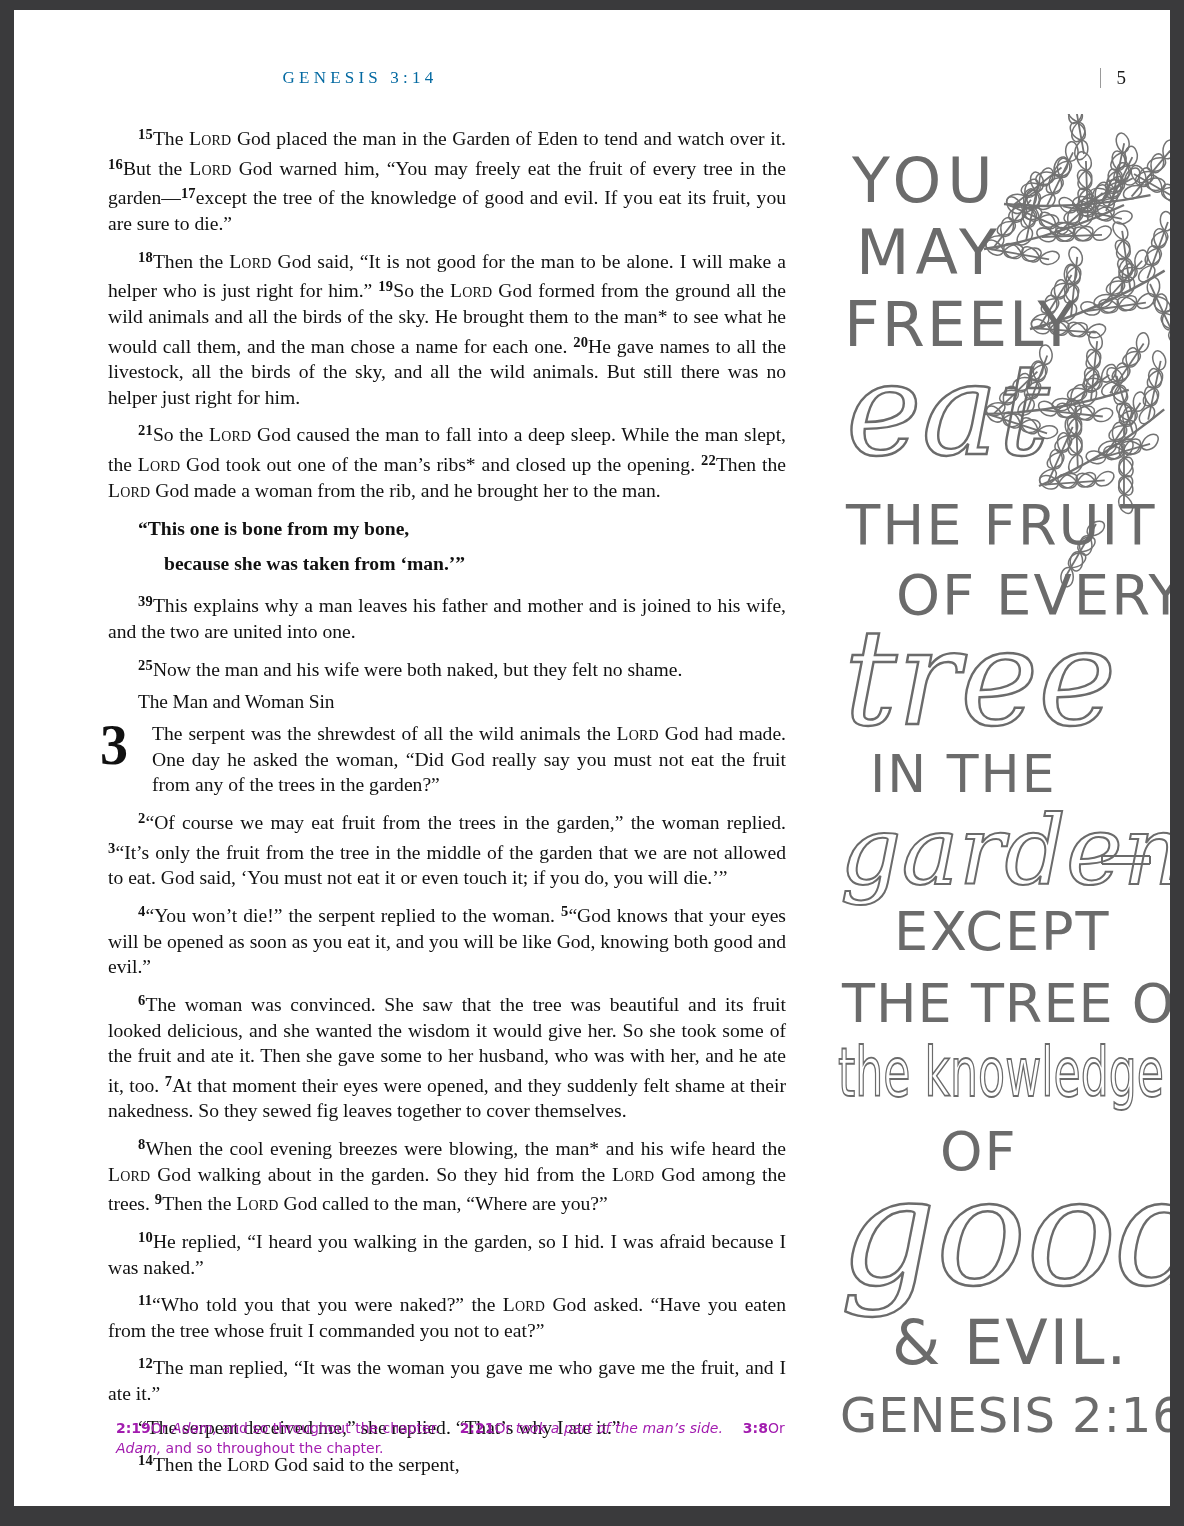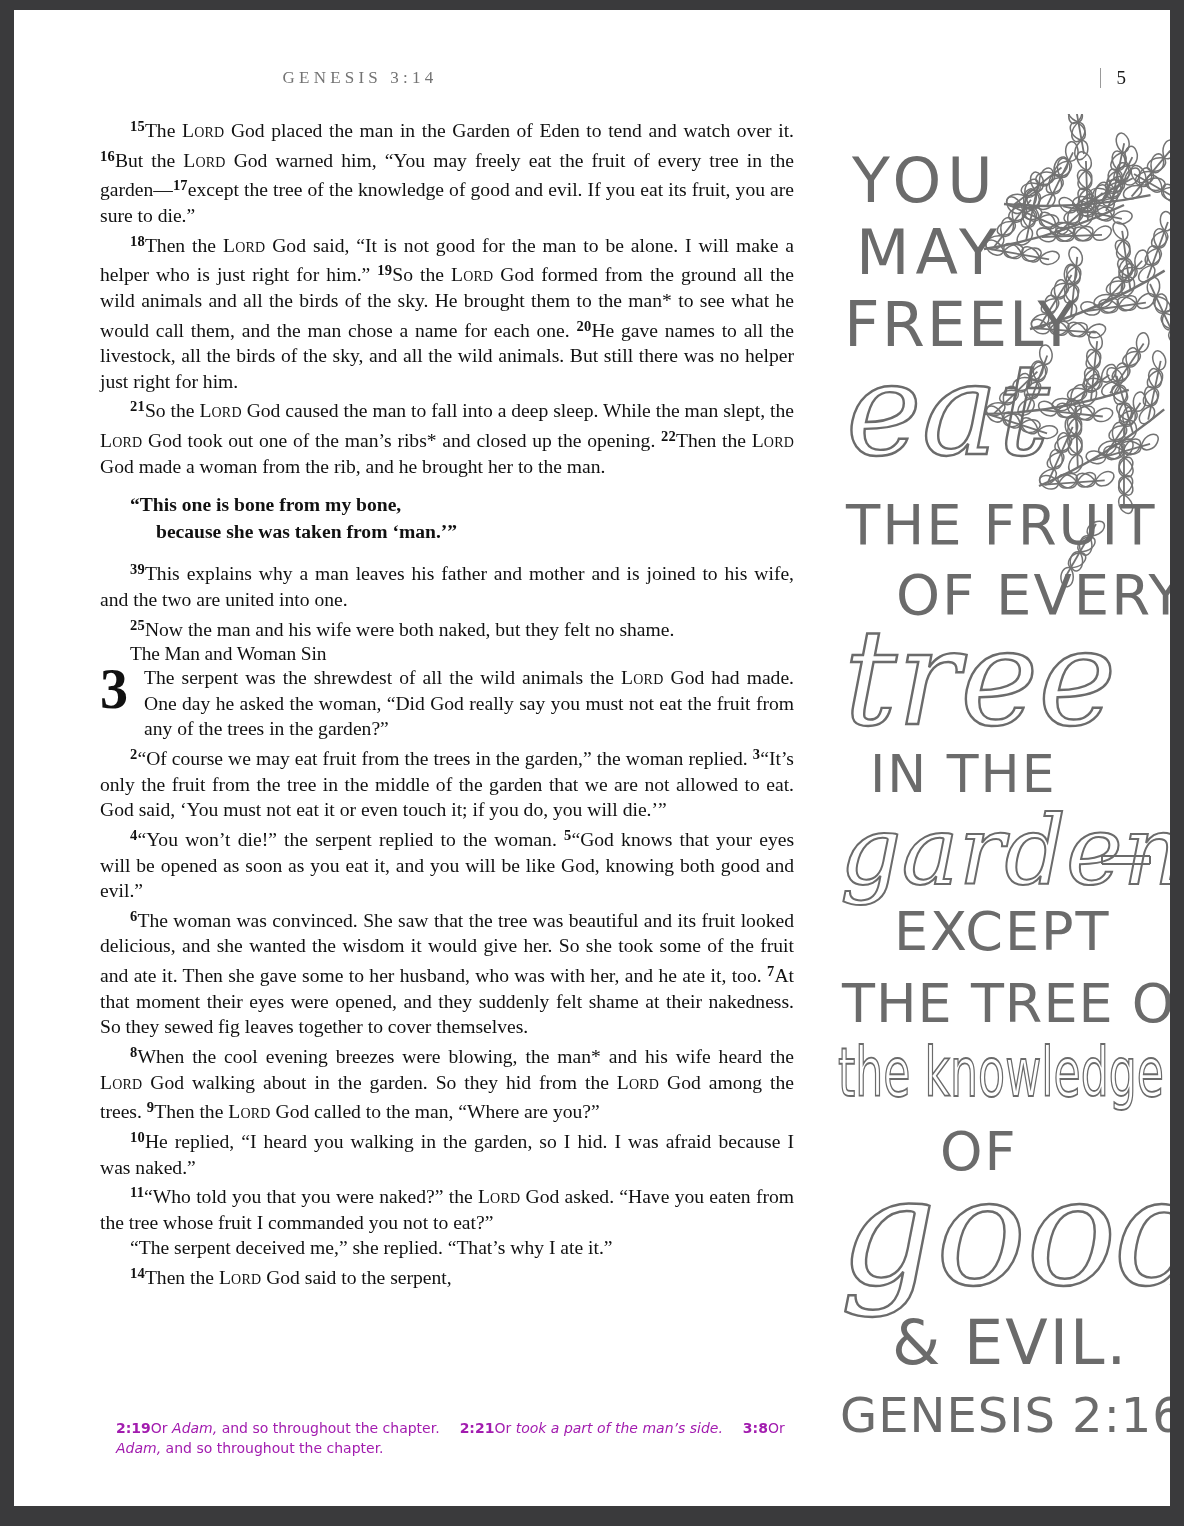--- a/index.html
+++ b/index.html
@@ -19,21 +19,21 @@
   
   .runhead{
     position:absolute; left:0; top:58px; width:100%;
     height:30px;
   }
   .runhead-title{
     position:absolute; left:0; top:0; width:692px;
     text-align:center;
     font-size:17px;
     letter-spacing:4.2px;
-    color:#737373;
+    color:#0369a1;
     font-family:"Liberation Serif", serif;
   }
   .folio{
     position:absolute; right:44px; top:-1px;
     font-size:19px; color:#1a1a1a;
     display:flex; align-items:center; gap:16px;
   }
   .folio-rule{
     display:inline-block;
     width:1px;height:20px;background:#9a9a9a;
@@ -43,21 +43,21 @@
   .col{
     position:absolute;
     left:86px; top:104px;
     width:694px;
     color:#111;
     font-size:19.6px;
     line-height:25.6px;
     text-align:justify;
     -webkit-hyphens:none; hyphens:none;
   }
-  .col p{margin:0;text-indent:30px;}
+  .col p{margin:8px;text-indent:30px;}
   .v{font-weight:bold;font-size:14.5px;vertical-align:0.42em;letter-spacing:.2px;}
   .sc{font-variant:small-caps;letter-spacing:.2px;}
 
   
   .poetry{
     margin:12px 0 12px 0;
     font-size:19.6px;
     line-height:27px;
     font-weight:bold;
   }
@@ -153,20 +153,21 @@
     <p><span class="v">4</span><span>“You won’t die!” the serpent replied to the woman. </span><span class="v">5</span><span>“God knows that your eyes will be opened as soon as you eat it, and you will be like God, knowing both good and evil.”</span></p>
 
     <p><span class="v">6</span><span>The woman was convinced. She saw that the tree was beautiful and its fruit looked delicious, and she wanted the wisdom it would give her. So she took some of the fruit and ate it. Then she gave some to her husband, who was with her, and he ate it, too. </span><span class="v">7</span><span>At that moment their eyes were opened, and they suddenly felt shame at their nakedness. So they sewed fig leaves together to cover themselves.</span></p>
 
     <p><span class="v">8</span><span>When the cool evening breezes were blowing, the man* and his wife heard the </span><span class="sc">Lord</span><span> God walking about in the garden. So they hid from the </span><span class="sc">Lord</span><span> God among the trees. </span><span class="v">9</span><span>Then the </span><span class="sc">Lord</span><span> God called to the man, “Where are you?”</span></p>
 
     <p><span class="v">10</span><span>He replied, “I heard you walking in the garden, so I hid. I was afraid because I was naked.”</span></p>
 
     <p><span class="v">11</span><span>“Who told you that you were naked?” the </span><span class="sc">Lord</span><span> God asked. “Have you eaten from the tree whose fruit I commanded you not to eat?”</span></p>
 
+    <p><span class="v">12</span><span>The man replied, “It was the woman you gave me who gave me the fruit, and I ate it.”</span></p>
 
 
     <p><span>“The serpent deceived me,” she replied. “That’s why I ate it.”</span></p>
 
     <p><span class="v">14</span><span>Then the </span><span class="sc">Lord</span><span> God said to the serpent,</span></p>
 
   </div>
 
   <div class="footnotes">
     <b>2:19</b><span>Or </span><i>Adam,</i><span> and so throughout the chapter.</span><span class="fn-gap"></span><b>2:21</b><span>Or </span><i>took a part of the man’s side.</i><span class="fn-gap"></span><b>3:8</b><span>Or </span><i>Adam,</i><span> and so throughout the chapter.</span>

